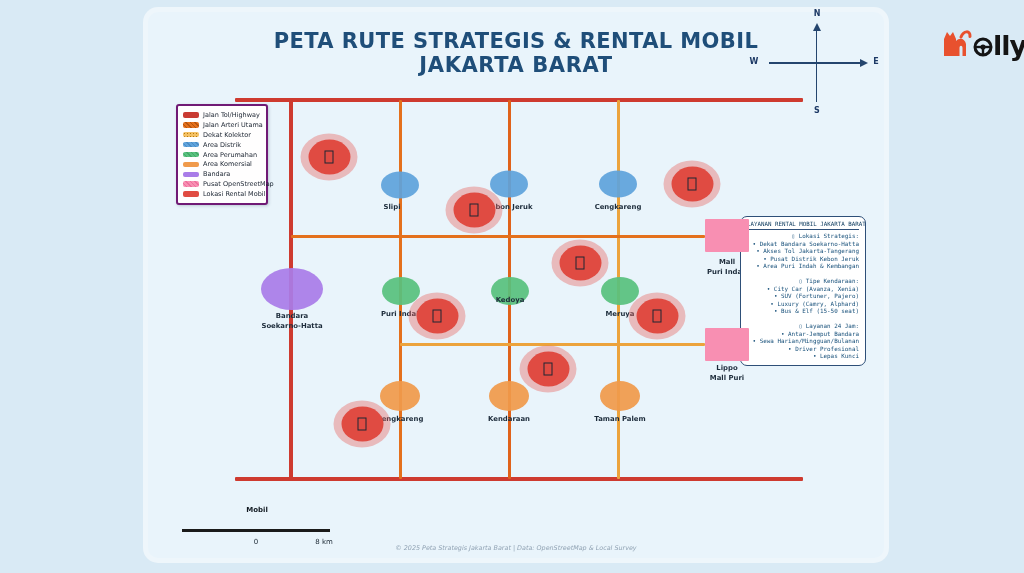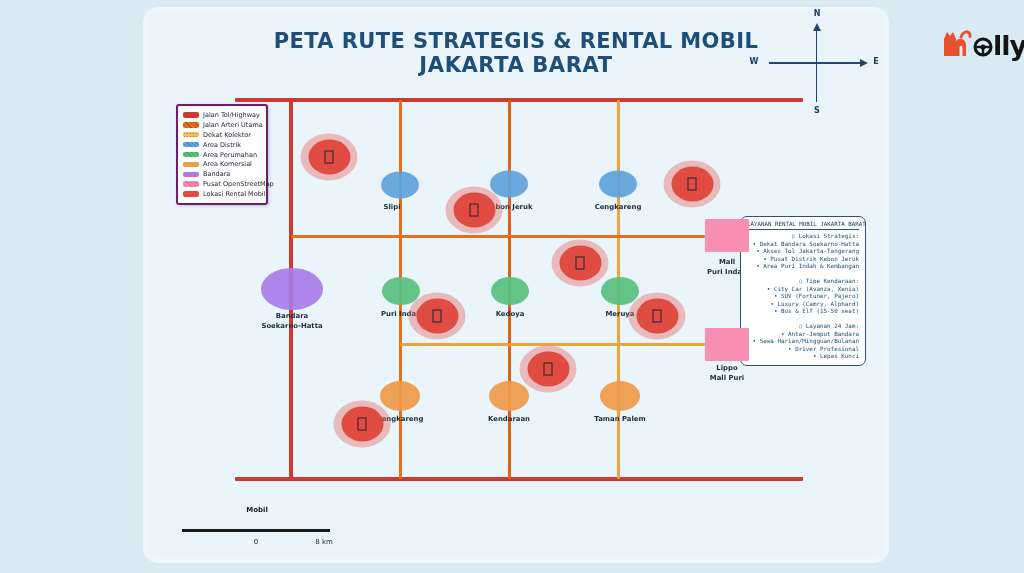--- a/index.html
+++ b/index.html
@@ -177,21 +177,21 @@
       </div>
       <div class="map-label" style="left: 509px; top: 203px;">
         <div>Kebon Jeruk</div>
       </div>
       <div class="map-label" style="left: 618px; top: 203px;">
         <div>Cengkareng</div>
       </div>
       <div class="map-label" style="left: 401px; top: 310px;">
         <div>Puri Indah</div>
       </div>
-      <div class="map-label" style="left: 510px; top: 310px;">
+      <div class="map-label" style="left: 510px; top: 296px;">
         <div>Kedoya</div>
       </div>
       <div class="map-label" style="left: 620px; top: 310px; text-align: center;">
         <div>Meruya</div>
       </div>
       <div class="map-label" style="left: 400px; top: 415px;">
         <div>Cengkareng</div>
       </div>
       <div class="map-label" style="left: 509px; top: 415px;">
         <div>Kendaraan</div>
@@ -279,20 +279,21 @@
         <div class="panel-line">• Driver Profesional</div>
         <div class="panel-line">• Lepas Kunci</div>
       </div>
   </div>
 
   <div id="scale-title">Mobil</div>
   <div id="scale-bar"></div>
   <div id="scale-0" class="scale-num">0</div>
   <div id="scale-5" class="scale-num">8 km</div>
 
+  <div id="footer">© 2025 Peta Strategis Jakarta Barat | Data: OpenStreetMap &amp; Local Survey</div>
 
   <div id="logo">
     <svg width="32" height="30" viewBox="0 0 32 30">
       <path d="M21 9 C23.5 2.5 30.5 2 30 8.5" fill="none" stroke="#e8512e" stroke-width="3" stroke-linecap="round"></path>
       <path d="M4 28 V11 L7 4 L10 8 L13 4 L16 11 V13 C20 9 25 11 26 16 V28 H22.5 V20 C22.5 17 19.5 17 19.5 20 V28 Z" fill="#e8512e"></path>
     </svg>
     <svg class="wheel" width="20" height="20" viewBox="0 0 20 20">
       <circle cx="10" cy="10" r="8" fill="none" stroke="#141414" stroke-width="3"></circle>
       <circle cx="10" cy="10" r="2.6" fill="#141414"></circle>
       <line x1="2.6" y1="10" x2="17.4" y2="10" stroke="#141414" stroke-width="2.4"></line>

